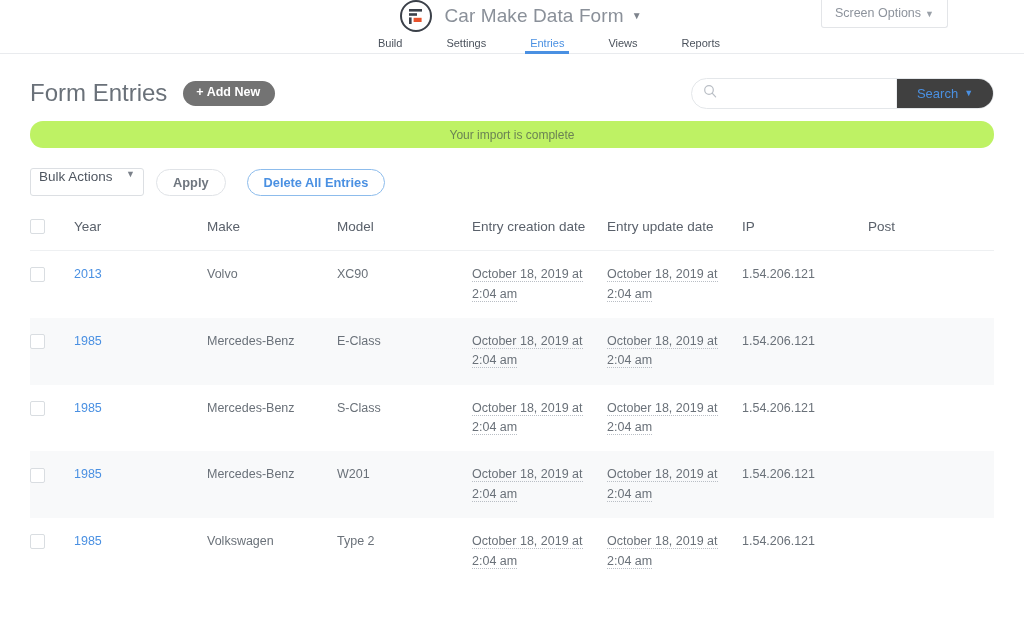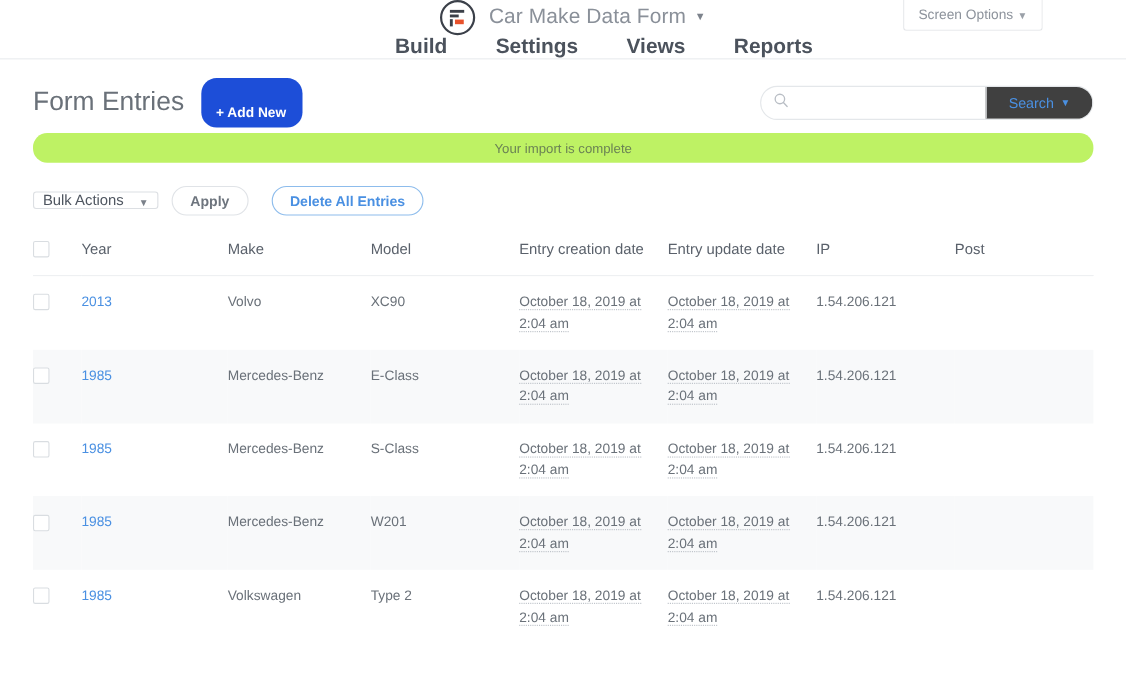--- a/index.html
+++ b/index.html
@@ -47,22 +47,22 @@
   }
 
   .nav {
     display: flex;
     align-items: center;
     margin-left: 56px;
     height: 100%;
   }
   .nav-item {
     position: relative;
-    font-size: 19px;
-    font-weight: bold;
+    font-size: 11px;
+    font-weight: normal;
     color: #4b525c;
     padding: 0 22px;
     height: 100%;
     display: flex;
     align-items: center;
     white-space: nowrap;
     cursor: pointer;
   }
   .nav-item.active { color: #4a90e2; }
   .nav-item.active::after {
@@ -101,27 +101,27 @@
   }
   .page-title {
     font-size: 24px;
     color: #6a7179;
     font-weight: normal;
     margin: 0;
     white-space: nowrap;
   }
   .add-new {
     margin-left: 16px;
-    background: #1d4ed8;
+    background: #737373;
     color: #fff;
     border: none;
     border-radius: 14px;
     font-size: 12.5px;
     font-weight: bold;
-    padding: 24px 15px 7px 13px;
+    padding: 4px 15px 7px 13px;
     cursor: pointer;
     font-family: inherit;
     white-space: nowrap;
   }
   .add-new .plus { font-weight: bold; margin-right: 3px; }
 
   .search-wrap {
     margin-left: auto;
     display: flex;
     align-items: stretch;
@@ -175,25 +175,25 @@
 
   
   .toolbar {
     margin-top: 18px;
     display: flex;
     align-items: center;
     height: 32px;
   }
   .bulk-select {
     position: relative;
-    width: 114px; height: 16px;
+    width: 114px; height: 28px;
     border: 1px solid #dcdfe3;
     border-radius: 3px;
     background: #fff;
-    display: flex; align-items: flex-end;
+    display: flex; align-items: flex-start;
     padding: 0 8px;
     font-size: 13.5px;
     color: #4f5660;
     cursor: pointer;
     white-space: nowrap;
   }
   .bulk-select .caret {
     position: absolute; right: 8px;
     font-size: 9px; color: #7b818a;
   }
@@ -316,20 +316,21 @@
         <rect x="5.6" y="9.8" width="8" height="4.2" fill="#e8522c"></rect>
       </svg>
     </span>
     <span class="brand-title">Car Make Data Form</span>
     <span class="brand-caret">▼</span>
   </div>
 
   <div class="nav">
     <div class="nav-item">Build</div>
     <div class="nav-item">Settings</div>
+    <div class="nav-item active">Entries</div>
     <div class="nav-item">Views</div>
     <div class="nav-item">Reports</div>
   </div>
 
   <div class="screen-options">
     <span>Screen Options</span><span class="caret">▼</span>
   </div>
 </div>
 
 <div class="page">

